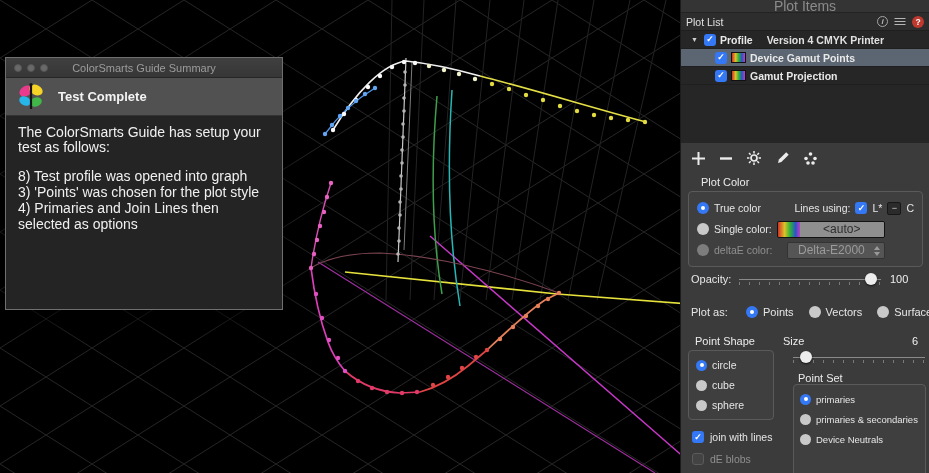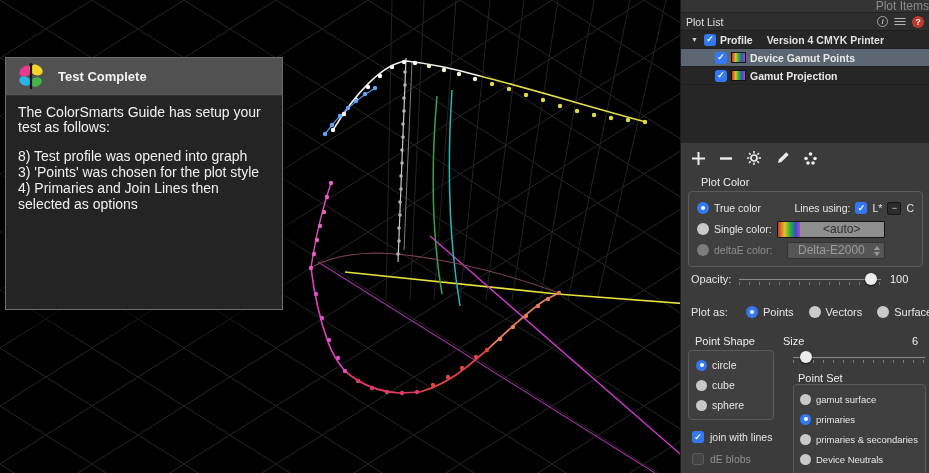--- a/index.html
+++ b/index.html
@@ -18,21 +18,21 @@
   .dlg-header{height:38px;background:#515151;border-bottom:1px solid #333;display:flex;align-items:center;padding:0 10px;gap:12px;}
   .dlg-heading{font-size:13px;font-weight:bold;color:#f4f4f4;}
   .dlg-body{padding:9px 12px;color:#f0f0f0;font-size:14px;}
   .intro{line-height:15px;margin-bottom:13px;}
   .step{line-height:16px;}
 
   
   .panel{position:absolute;left:680px;top:0;width:249px;height:473px;background:#3b3b3b;color:#e6e6e6;
          font-size:11px;overflow:hidden;border-left:1px solid #1c1c1c;}
   .p-titlebar{position:absolute;left:0;top:0;width:100%;height:13px;background:#343434;border-bottom:1px solid #232323;
-              text-align:right;font-size:12px;color:#8b8b8b;line-height:13px;}
+              text-align:center;font-size:14px;color:#8b8b8b;line-height:13px;}
   .p-listbar{position:absolute;left:0;top:13px;width:100%;height:18px;background:#2d2d2d;border-bottom:1px solid #1f1f1f;
              display:flex;align-items:center;padding:0 5px;gap:6px;}
   .p-listlabel{font-size:10.5px;color:#e0e0e0;margin-right:auto;}
   .icoinfo{width:11px;height:11px;border-radius:50%;border:1px solid #a5a5a5;color:#b5b5b5;font-size:8px;
            display:inline-flex;align-items:center;justify-content:center;font-style:italic;font-weight:bold;}
   .icohelp{width:12px;height:12px;border-radius:50%;background:#c0392e;color:#fff;font-size:8.5px;font-weight:bold;
            display:inline-flex;align-items:center;justify-content:center;}
   .tree{position:absolute;left:0;top:31px;width:100%;height:112px;background:#262626;font-weight:bold;}
   .trow{height:18px;display:flex;align-items:center;gap:4px;padding-left:8px;border-bottom:1px solid #1f1f1f;font-size:10.5px;}
   .trow.child{padding-left:34px;}
@@ -249,20 +249,26 @@
           <circle cx="513" cy="327" r="2.2"></circle>
           <circle cx="526" cy="316" r="2.2"></circle>
         <circle cx="538" cy="306" r="2.2"></circle>
           <circle cx="548" cy="299" r="2.2"></circle>
           <circle cx="559" cy="293" r="2.2"></circle>
       </g>
     </g>
   </svg>
 
   <div class="dialog">
+    <div class="dlg-titlebar">
+      <span class="light"></span>
+      <span class="light"></span>
+      <span class="light"></span>
+      <span class="dlg-title">ColorSmarts Guide Summary</span>
+    </div>
     <div class="dlg-header">
       <svg width="30" height="32" viewBox="0 0 30 32">
         <ellipse cx="10" cy="10" rx="7" ry="5" fill="#e93a8e" transform="rotate(-30 10 10)"></ellipse>
         <ellipse cx="20" cy="9" rx="7" ry="5" fill="#f5d327" transform="rotate(25 20 9)"></ellipse>
         <ellipse cx="9" cy="20" rx="6" ry="4.5" fill="#28b6e8" transform="rotate(25 9 20)"></ellipse>
         <ellipse cx="20" cy="21" rx="6" ry="4.5" fill="#43b649" transform="rotate(-20 20 21)"></ellipse>
         <line x1="15" y1="4" x2="15" y2="28" stroke="#141414" stroke-width="2.2"></line>
         <circle cx="15" cy="3.5" r="1.6" fill="#141414"></circle>
       </svg>
       <span class="dlg-heading">Test Complete</span>
@@ -427,24 +433,20 @@
     <div class="size-val">6</div>
     <div class="slider size-slider">
       <span class="track"></span>
       <span class="ticks"></span>
       <span class="knob" style="left:calc(7% - 2px);"></span>
     </div>
 
     <div class="sec-label pset-label">Point Set</div>
     <div class="groupbox pset-box">
       <div class="gb-row">
-        <span class="rad off"></span>
-        <span class="lbl">gamut surface</span>
-      </div>
-      <div class="gb-row">
         <span class="rad on"></span>
         <span class="lbl">primaries</span>
       </div>
       <div class="gb-row">
         <span class="rad off"></span>
         <span class="lbl">primaries &amp; secondaries</span>
       </div>
       <div class="gb-row">
         <span class="rad off"></span>
         <span class="lbl">Device Neutrals</span>

